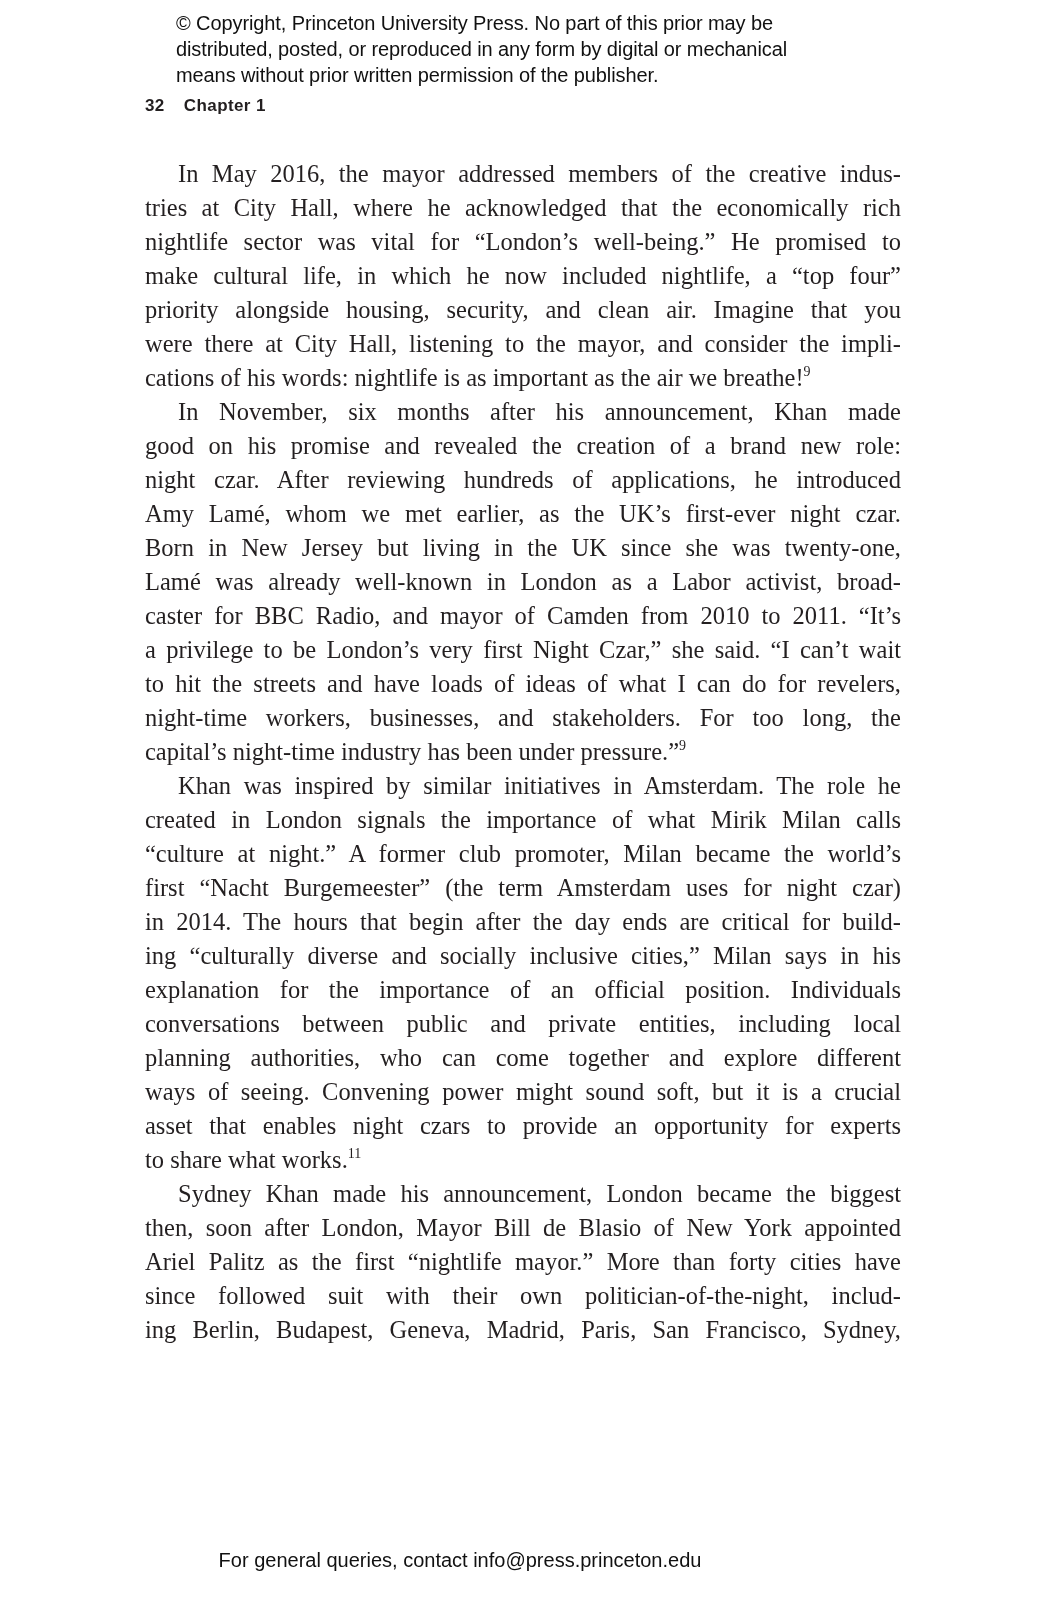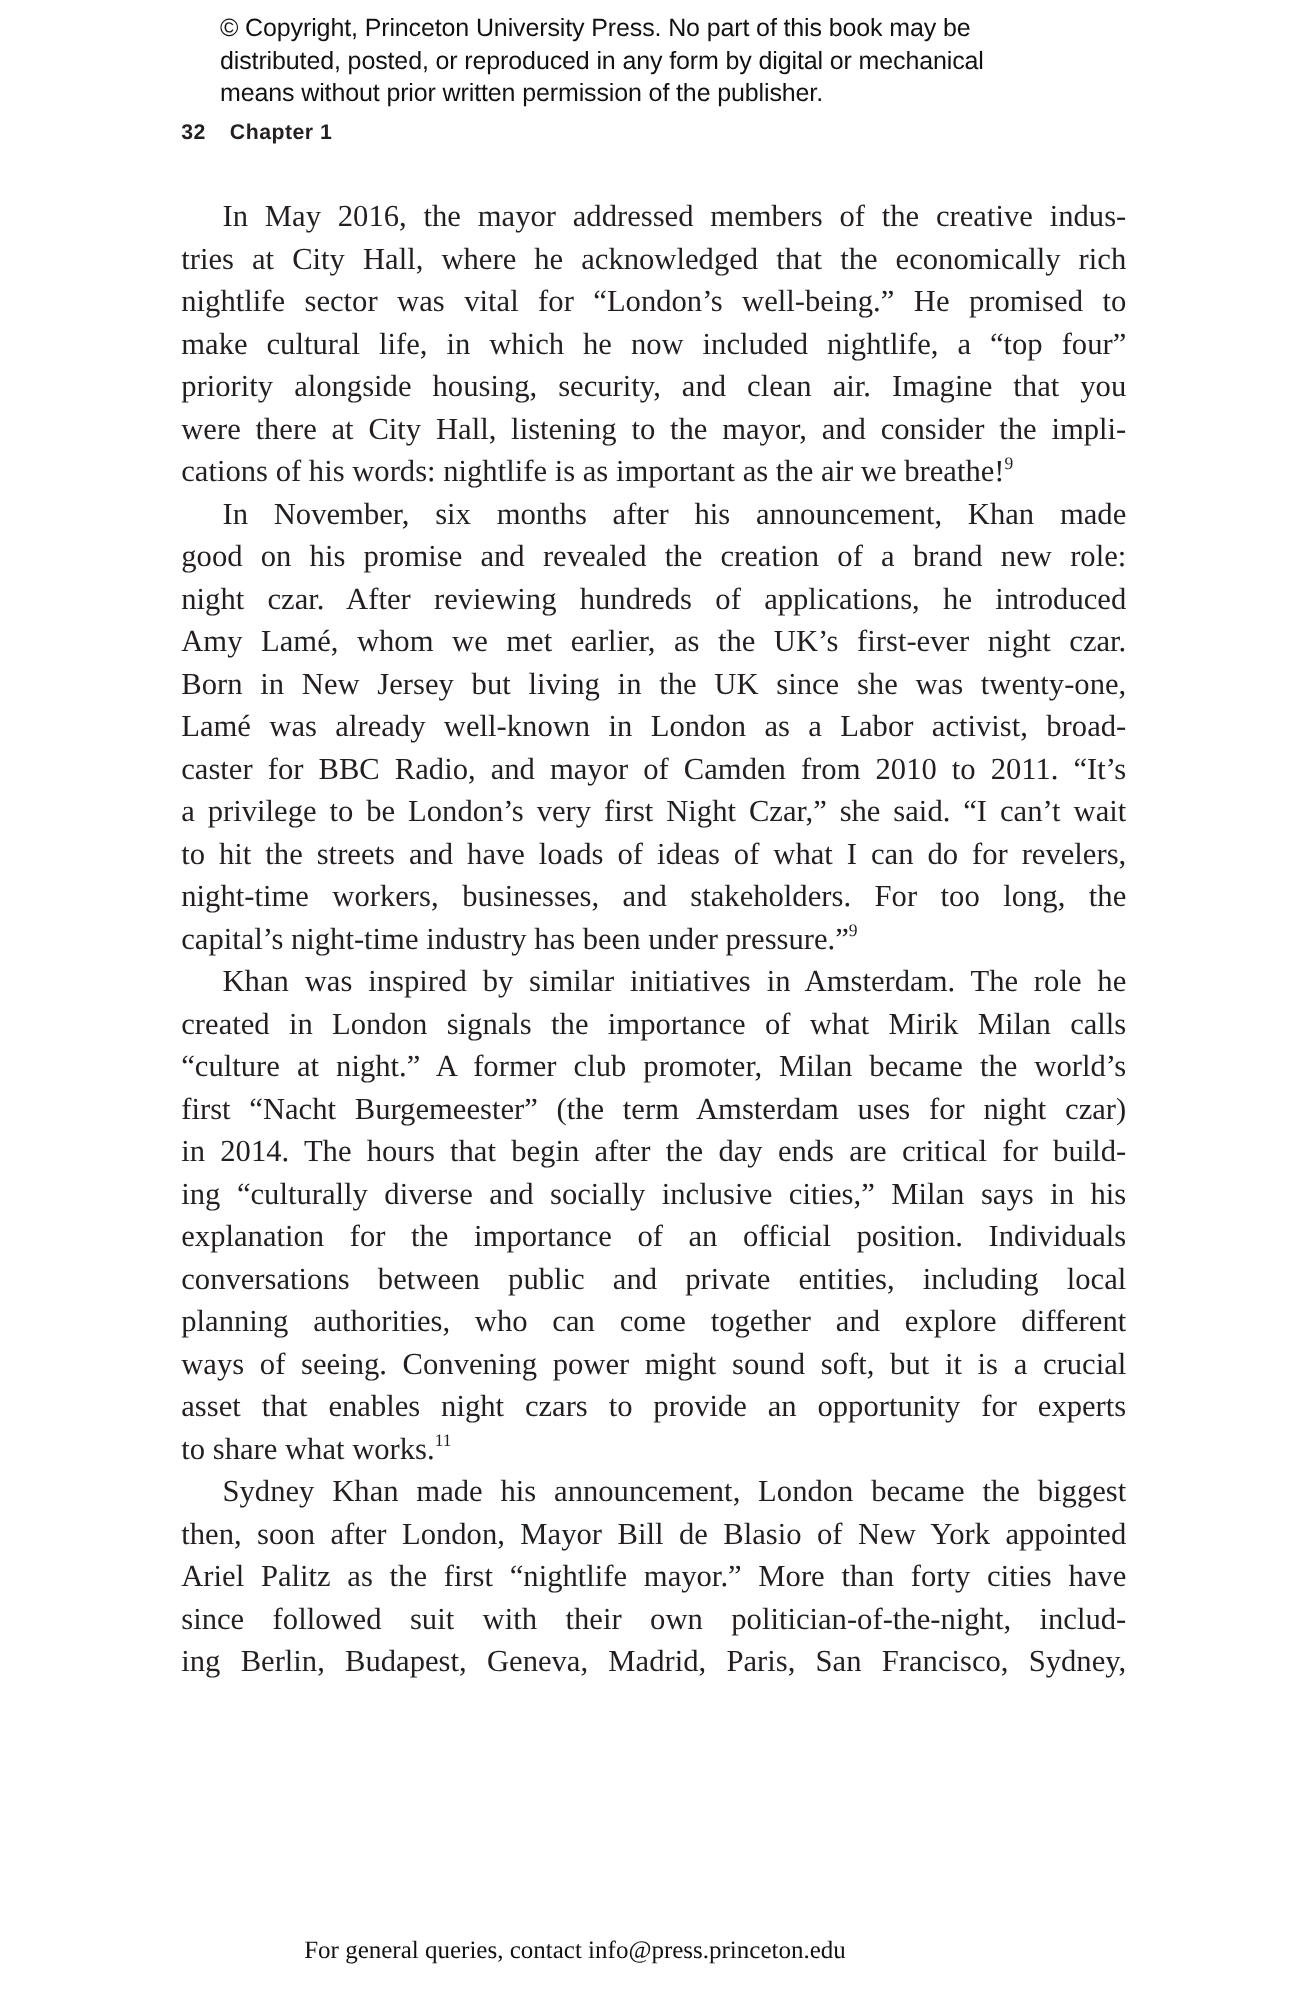--- a/index.html
+++ b/index.html
@@ -67,31 +67,31 @@
       position: relative;
       top: -10px;
       line-height: 0;
     }
     .footer {
       position: absolute;
       left: 0;
       width: 920px;
       top: 1549px;
       text-align: center;
-      font-family: Liberation Serif, serif;
+      font-family: Liberation Sans, sans-serif;
       font-size: 20px;
       color: #111111;
       white-space: nowrap;
     }
   </style>
 </head>
 <body>
 
 <div class="copyright">
-  <div>© Copyright, Princeton University Press. No part of this book may be</div>
+  <div>© Copyright, Princeton University Press. No part of this prior may be</div>
   <div>distributed, posted, or reproduced in any form by digital or mechanical</div>
   <div>means without prior written permission of the publisher.</div>
 </div>
 
 <div class="running-head">
   <span class="page-num">32</span>
   <span>Chapter 1</span>
 </div>
 
 <div class="body-text">

